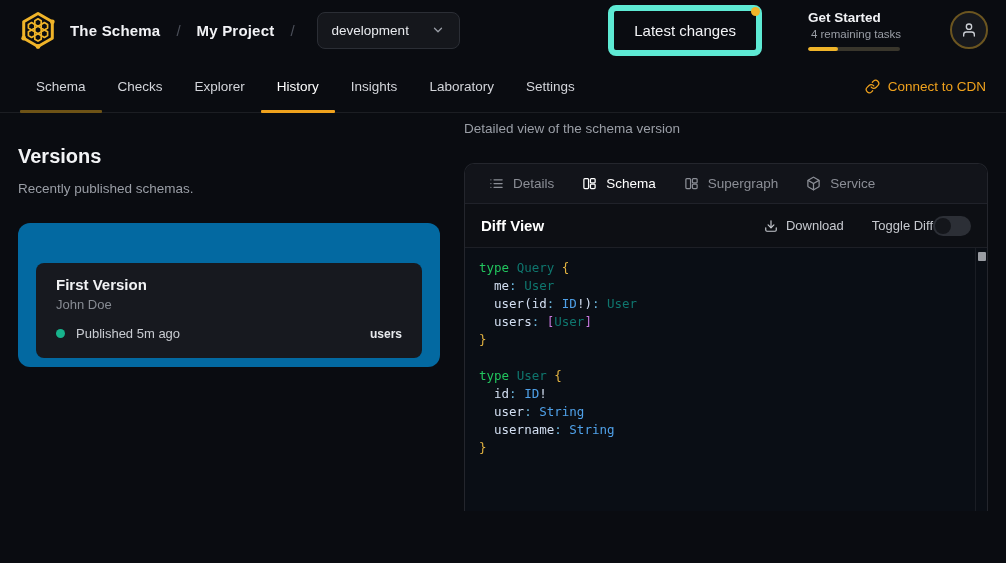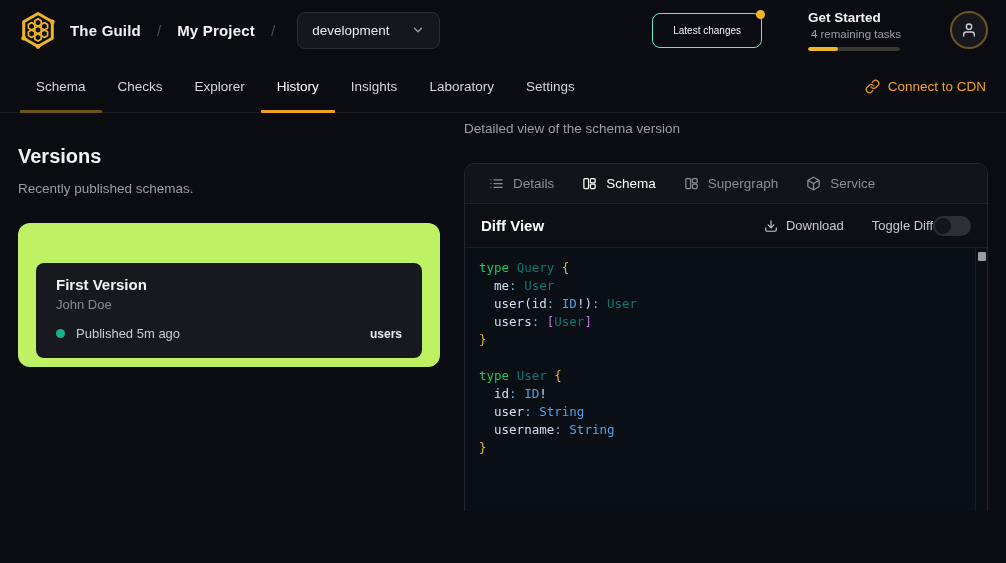--- a/index.html
+++ b/index.html
@@ -20,21 +20,21 @@
   .target-select {
     display:flex; align-items:center; gap:22px; margin-left:6px;
     padding:10px 14px; background:#15171c; border:1px solid #2b2e35;
     border-radius:8px; font-size:13.5px; color:#e8eaee; cursor:pointer;
   }
   .chev { width:14px; height:14px; stroke:#9a9ea6; }
 
   .topbar-right { margin-left:auto; display:flex; align-items:center; gap:46px; }
   .latest-btn {
     position:relative; padding:11px 20px; background:transparent;
-    border:1px solid #5eead4; border-radius:8px; font-size:10px; color:#f2f3f6;
+    border:6px solid #5eead4; border-radius:8px; font-size:15px; color:#f2f3f6;
     font-family:inherit; cursor:pointer;
   }
   .latest-dot { position:absolute; top:-4px; right:-4px; width:9px; height:9px;
     border-radius:50%; background:#f0b429; }
   .get-started { width:96px; }
   .gs-title { font-size:13.5px; font-weight:700; color:#f2f3f6; }
   .gs-sub { font-size:11.5px; color:#9a9ea6; margin-top:3px; white-space:nowrap;text-align:center; }
   .gs-bar { margin-top:7px; height:4px; width:92px; background:#39362c; border-radius:2px; overflow:hidden; }
   .gs-fill { height:100%; background:#f0b429; border-radius:2px; }
   .avatar { width:38px; height:38px; border-radius:50%; border:2px solid #6b5520;
@@ -56,21 +56,21 @@
 
   
   .main { display:flex; padding:0 18px; align-items:flex-start; }
   .col-left { width:422px; flex:0 0 auto; }
   .col-right { flex:1 1 auto; margin-left:24px; min-width:0; }
 
   .sec-title { font-size:20px; font-weight:700; color:#f2f3f5; margin-top:32px; }
   .sec-title.small { font-size:17.5px; margin-top:33px; }
   .sec-sub { font-size:13.5px; color:#9a9ea6; margin-top:8px; }
 
-  .versions-card { margin-top:27px; background:#bef264; border-radius:12px;
+  .versions-card { margin-top:27px; background:#0369a1; border-radius:12px;
     padding:40px 18px 9px 18px; }
   .version-item { background:#17191f; border-radius:8px; padding:13px 20px 17px; cursor:pointer; }
   .vi-name { font-size:15px; font-weight:700; color:#f1f2f4; }
   .vi-author { font-size:13px; color:#878b93; margin-top:4px; }
   .vi-meta { display:flex; align-items:center; margin-top:14px; }
   .vi-dot { width:9px; height:9px; border-radius:50%; background:#17b38c; margin-right:11px; }
   .vi-status { font-size:13px; color:#c9ccd2; }
   .vi-service { margin-left:auto; font-size:12px; font-weight:700; color:#e8eaee; }
 
   
@@ -128,21 +128,21 @@
         <polygon points="20,16.2 23.2,18 23.2,21.8 20,23.7 16.8,21.8 16.8,18"></polygon>
         <polygon points="20,8.8 23.2,10.7 23.2,14.4 20,16.2 16.8,14.4 16.8,10.7"></polygon>
         <polygon points="26.4,12.5 29.6,14.4 29.6,18 26.4,19.9 23.2,18 23.2,14.4"></polygon>
         <polygon points="26.4,19.9 29.6,21.8 29.6,25.5 26.4,27.4 23.2,25.5 23.2,21.8"></polygon>
         <polygon points="20,23.7 23.2,25.5 23.2,29.3 20,31.1 16.8,29.3 16.8,25.5"></polygon>
         <polygon points="13.6,19.9 16.8,21.8 16.8,25.5 13.6,27.4 10.4,25.5 10.4,21.8"></polygon>
         <polygon points="13.6,12.5 16.8,14.4 16.8,18 13.6,19.9 10.4,18 10.4,14.4"></polygon>
       </g>
     </svg>
     <nav class="crumbs">
-      <span class="crumb">The Guild</span>
+      <span class="crumb">The Schema</span>
       <span class="crumb-sep">/</span>
       <span class="crumb">My Project</span>
       <span class="crumb-sep">/</span>
       <div class="target-select">
         <span>development</span>
         <svg class="chev" viewBox="0 0 24 24" fill="none" stroke-width="2.2" stroke-linecap="round" stroke-linejoin="round">
             <polyline points="6 9 12 15 18 9"></polyline>
           </svg>
       </div>
     </nav>

